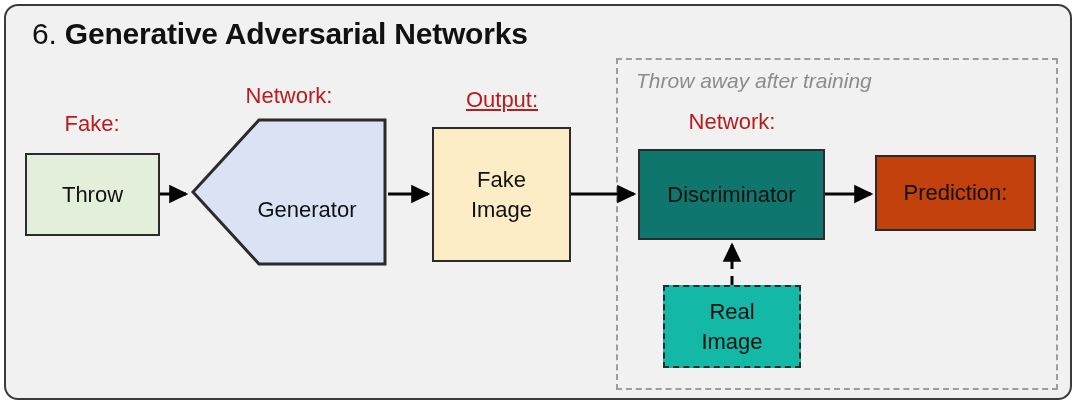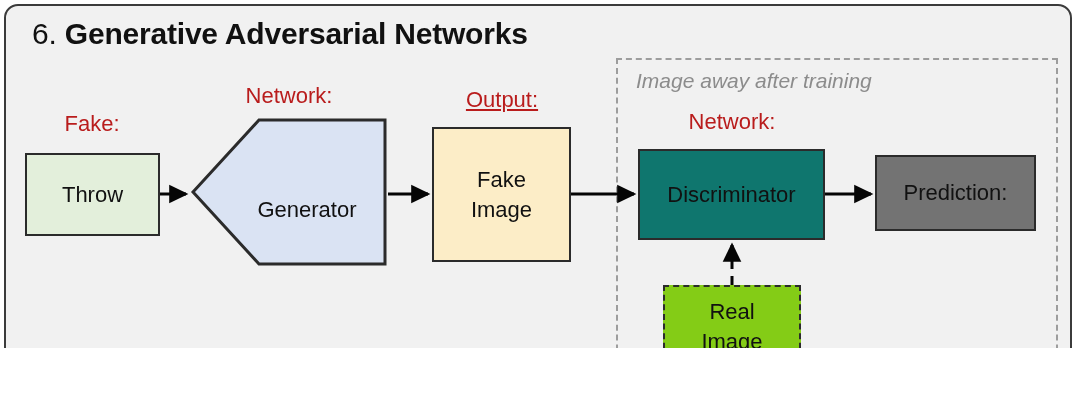--- a/index.html
+++ b/index.html
@@ -3,21 +3,21 @@
 <meta charset="utf-8">
 <style>
   html, body {
     margin: 0;
     padding: 0;
     background: #ffffff;
   }
   #canvas {
     position: relative;
     width: 1080px;
-    height: 348px;
+    height: 408px;
     background: #ffffff;
     font-family: "Liberation Sans", "DejaVu Sans", sans-serif;
     overflow: hidden;
   }
   
   .card {
     position: absolute;
     left: 4px;
     top: 4px;
     width: 1068px;
@@ -92,25 +92,25 @@
   .node-fake {
     left: 432px; top: 127px; width: 139px; height: 135px;
     background: #fcedc7;
   }
   .node-disc {
     left: 638px; top: 149px; width: 187px; height: 91px;
     background: #0f766e;
   }
   .node-pred {
     left: 875px; top: 155px; width: 161px; height: 76px;
-    background: #737373;
+    background: #c2410c;
   }
   .node-real {
     left: 663px; top: 285px; width: 138px; height: 83px;
-    background: #84cc16;
+    background: #14b8a6;
   }
 
   
   .gen-shape {
     position: absolute;
     left: 190px;
     top: 117px;
     width: 198px;
     height: 150px;
   }
@@ -149,21 +149,21 @@
 <div id="canvas">
 
   <div class="card"></div>
 
   <div class="title">
     <span class="num">6.</span>
     <span class="main">Generative Adversarial Networks</span>
   </div>
 
   <div class="group-box"></div>
-  <div class="group-note">Image away after training</div>
+  <div class="group-note">Throw away after training</div>
 
   <div class="caption" style="left:47px; top:111px; width:90px;">Fake:</div>
   <div class="caption" style="left:205px; top:83px; width:168px;">Network:</div>
   <div class="caption" style="left:440px; top:87px; width:124px;text-decoration:underline;">Output:</div>
   <div class="caption" style="left:647px; top:109px; width:170px;">Network:</div>
 
   <div class="node node-noise">
     <span>Throw</span>
   </div>
 

